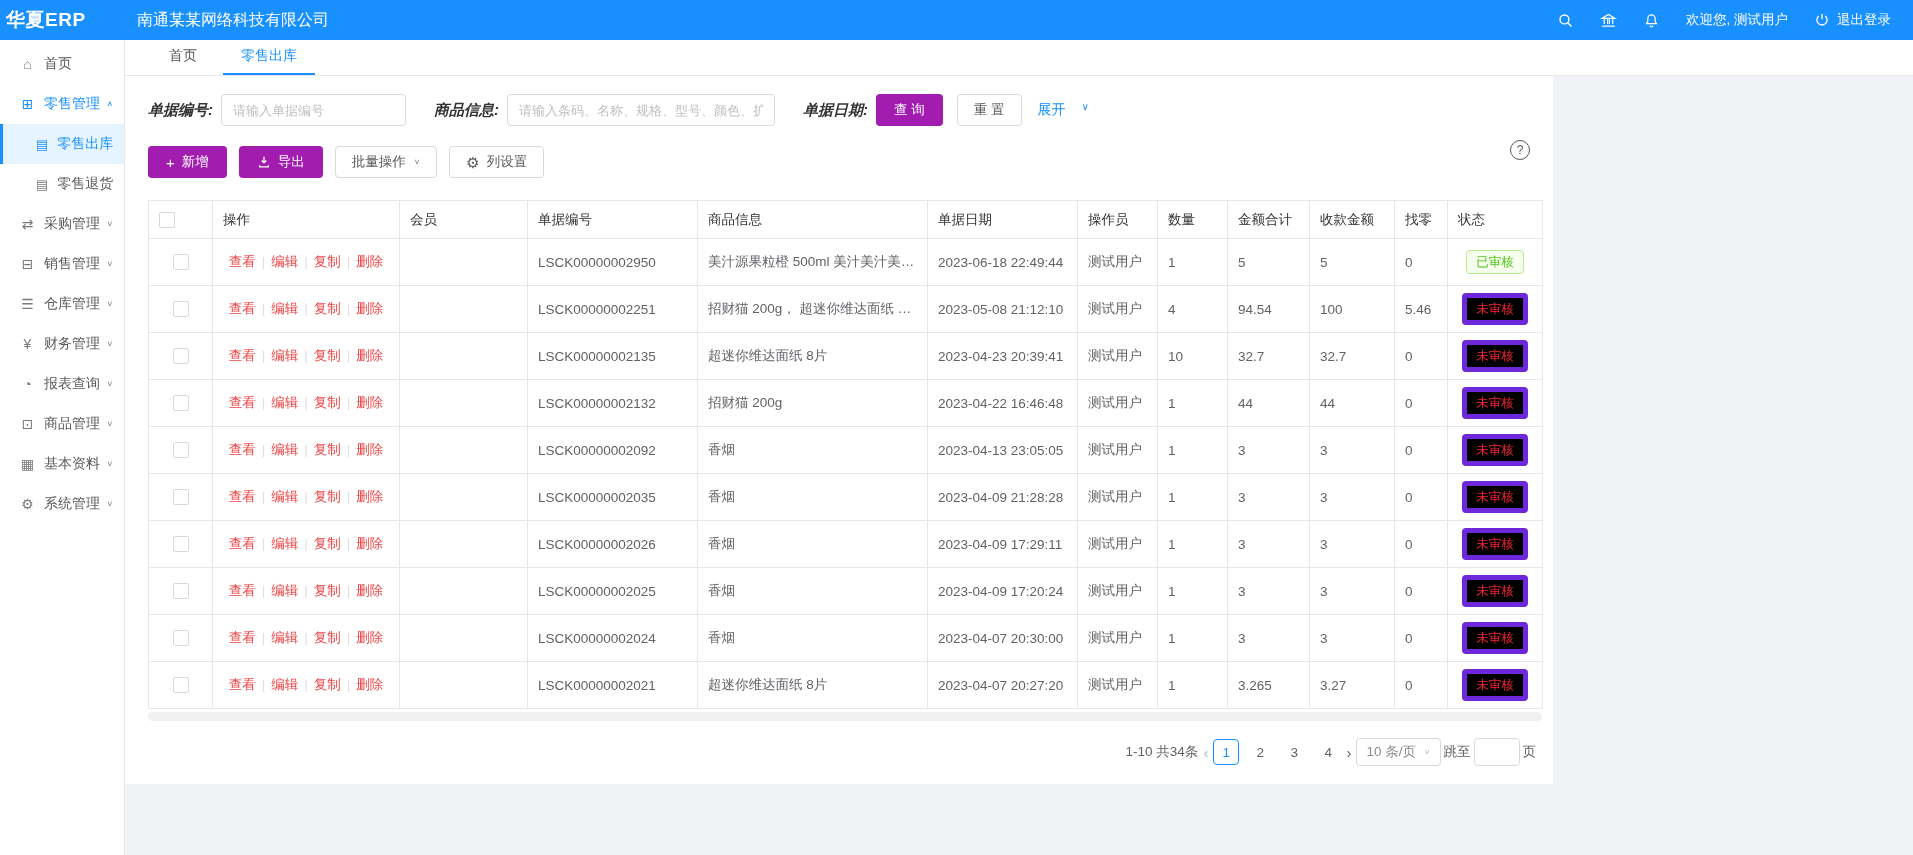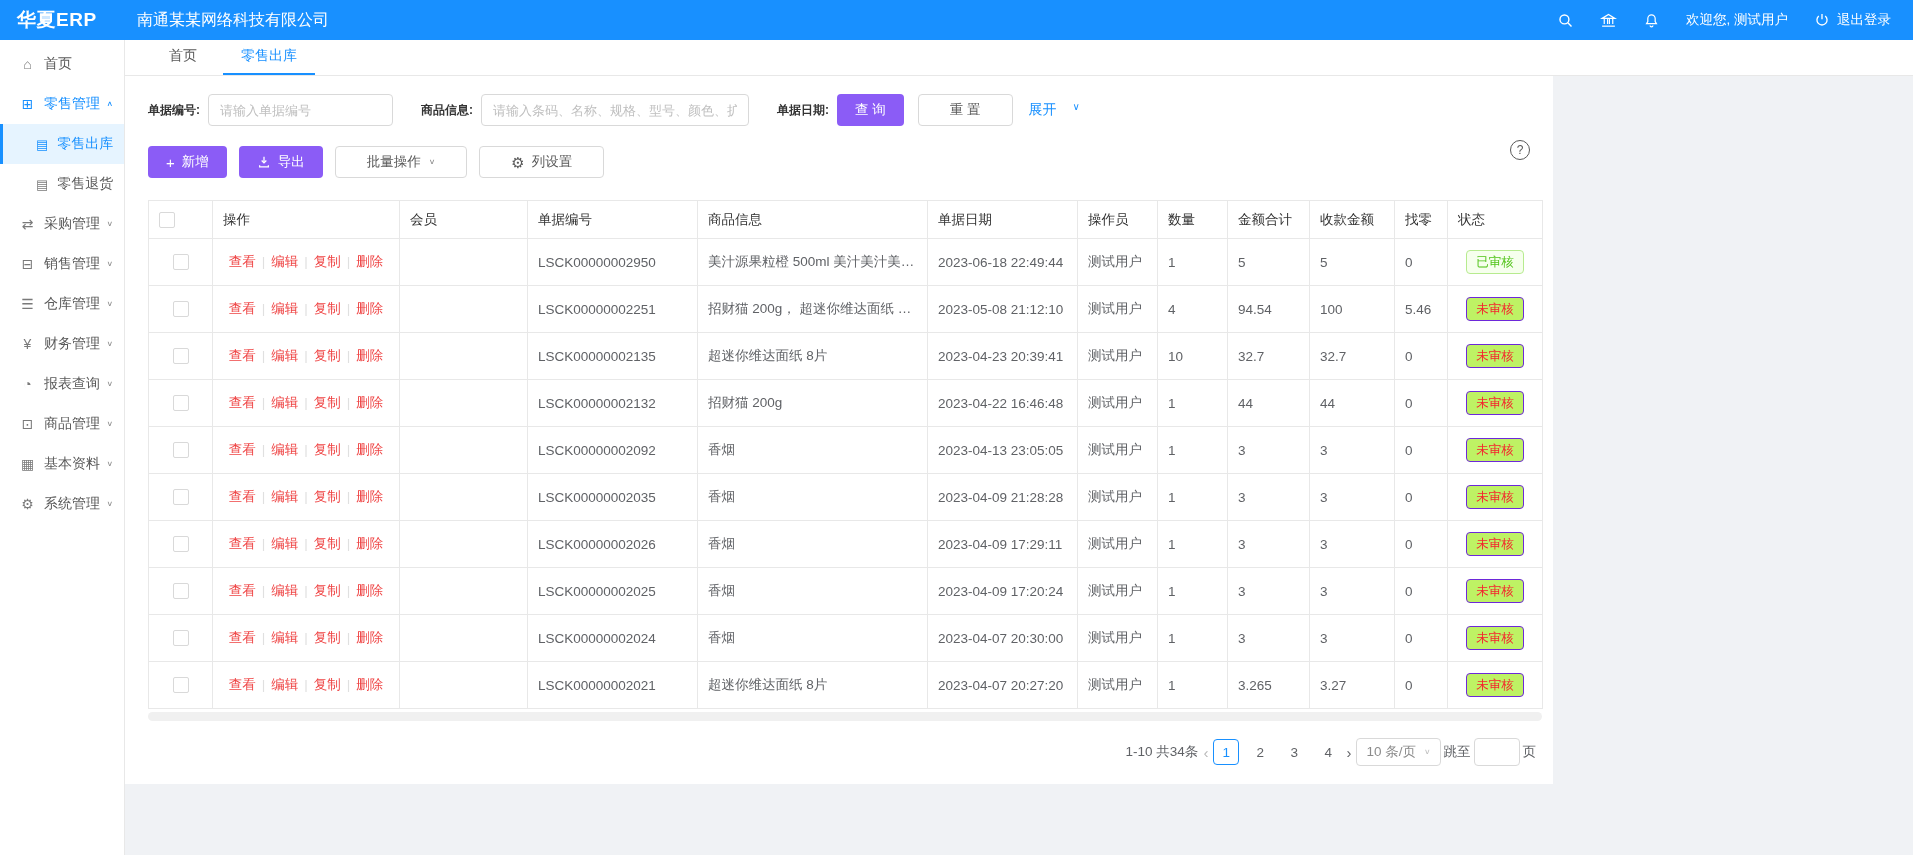--- a/index.html
+++ b/index.html
@@ -1,21 +1,21 @@
 <!DOCTYPE html>
 <html><head>
 <meta charset="utf-8">
 <style>
   * { margin:0; padding:0; box-sizing:border-box; }
   html,body { width:1913px; height:855px; overflow:hidden; background:#f0f2f5;
     font-family:"Liberation Sans","DejaVu Sans",sans-serif; font-size:14px; color:#595959; }
 
   
   .topbar { height:40px; background:#1890ff; display:flex; align-items:center; color:#fff; }
-  .logo { width:125px; padding-left:17px; font-size:19px; font-weight:bold; letter-spacing:.5px; }
+  .logo { width:125px; padding-left:6px; font-size:19px; font-weight:bold; letter-spacing:.5px; }
   .company { font-size:16px; padding-left:12px; }
   .topbar-right { margin-left:auto; display:flex; align-items:center; gap:26px; padding-right:22px; font-size:13.5px; }
   .tb-icon { width:17px; height:17px; display:inline-flex; cursor:pointer; }
   .tb-user { display:flex; align-items:center; gap:6px; }
   .tb-logout { display:flex; align-items:center; gap:6px; cursor:pointer; }
 
   
   .layout { display:flex; height:815px; }
   .sidebar { width:125px; background:#fff; border-right:1px solid #e8e8e8; padding-top:4px; flex:none; }
   .side-item { position:relative; height:40px; display:flex; align-items:center; padding-left:20px; gap:9px;
@@ -33,32 +33,32 @@
 
   
   .tabbar { height:36px; background:#fff; border-bottom:1px solid #e8e8e8; display:flex; align-items:flex-end; padding-left:26px; gap:8px; flex:none; }
   .tab { padding:8px 18px; font-size:14px; color:#595959; cursor:pointer; border-bottom:2px solid transparent; }
   .tab.active { color:#1890ff; border-bottom-color:#1890ff; }
 
   
   .panel { width:1428px; background:#fff; padding:18px 13px 18px 23px; }
 
   .filter-row { display:flex; align-items:center; margin-bottom:20px; }
-  .f-label { font-weight:600; color:#333; font-size:12px; margin-right:8px; white-space:nowrap; }
+  .f-label { font-weight:600; color:#333; font-size:15px; margin-right:8px; white-space:nowrap;font-style:italic; }
   .f-input { height:32px; border:1px solid #d9d9d9; border-radius:4px; padding:0 11px; font-size:13px; color:#595959; outline:none; font-family:"Liberation Sans","DejaVu Sans",sans-serif; }
   .f-input::placeholder { color:#bfbfbf; }
   .w-billno { width:185px; margin-right:28px; }
   .w-product { width:268px; margin-right:28px; }
   .daterange { width:258px; height:32px; border:1px solid #d9d9d9; border-radius:4px; display:flex; align-items:center; padding:0 8px; margin-right:24px; }
   .daterange input { border:none; outline:none; width:104px; text-align:center; font-size:13px; color:#595959; font-family:"Liberation Sans","DejaVu Sans",sans-serif; }
   .daterange input::placeholder { color:#c8c8c8; }
   .dr-sep { color:#c8c8c8; padding:0 4px; }
   .btn { height:32px; border-radius:4px; font-size:13.5px; cursor:pointer; display:inline-flex; align-items:center; justify-content:center; border:1px solid transparent; font-family:"Liberation Sans","DejaVu Sans",sans-serif; }
-  .btn-primary { background:#8b5cf6; color:#fff; padding:8px 17px; }
-  .btn-plain { background:#fff; color:#595959; border-color:#d9d9d9; padding:0 31px; }
+  .btn-primary { background:#a21caf; color:#fff; padding:8px 17px; }
+  .btn-plain { background:#fff; color:#595959; border-color:#d9d9d9; padding:0 16px; }
   .btn-search { margin-right:14px; }
   .btn-reset { margin-right:16px; }
   .expand-link { color:#1890ff; cursor:pointer; display:inline-flex; align-items:flex-start; gap:16px; font-size:14px; }
   .expand-link .chev { font-size:10px; }
 
   .toolbar-row { display:flex; align-items:center; gap:12px; margin-bottom:22px; position:relative; }
   .btn-icon { margin-right:7px; font-size:15px; display:inline-flex; }
   .gear-glyph { font-size:15px; color:#595959; margin-right:7px; line-height:1; }
   .dd-chev { font-size:9px; color:#8c8c8c; margin-left:8px; transform:scaleY(.8); }
   .help-circle { position:absolute; right:10px; top:-6px; width:20px; height:20px; border:1.5px solid #595959; border-radius:50%;
@@ -69,21 +69,21 @@
   table.grid th, table.grid td { border:1px solid #e8e8e8; font-weight:normal; font-size:13.5px; color:#606266;
     padding:0 10px; overflow:hidden; white-space:nowrap; text-overflow:ellipsis; }
   table.grid th { height:38px; color:#333; font-weight:500; background:#fff; text-align:left; }
   table.grid td { height:47px; }
   th.c, td.c { text-align:center; padding:0 4px; }
   .cb { display:inline-block; width:16px; height:16px; border:1px solid #d9d9d9; border-radius:2px; background:#fff; vertical-align:middle; cursor:pointer; }
   .act-link { color:#ef4444; cursor:pointer; font-size:13.5px; }
   .act-sep { color:#e0e0e0; margin:0 6px; }
   .badge { display:inline-block; padding:3px 9px; border-radius:4px; font-size:12.5px; line-height:1.3; }
   .badge.approved { color:#52c41a; border:1px solid #b7eb8f; background:#f6ffed; }
-  .badge.pending { color:#f5222d; border:1px solid #6d28d9; background:#bef264; }
+  .badge.pending { color:#f5222d; border:5px solid #6d28d9; background:#000000; }
 
   .hscroll { width:1394px; height:9px; background:#f0f0f0; border-radius:5px; margin-top:3px; cursor:pointer; }
 
   
   .pager { display:flex; align-items:center; justify-content:flex-end; gap:3px; margin-top:17px; font-size:13.5px; color:#606266; padding-right:4px; }
   .pg-arrow { color:#b9b9b9; font-size:15px; cursor:pointer; padding:0 2px; }
   .pg-num { min-width:26px; height:26px; display:inline-flex; align-items:center; justify-content:center; cursor:pointer; color:#606266; border-radius:4px; }
   .pg-num.active { border:1px solid #1890ff; color:#1890ff; background:#fff; }
   .pg-size { height:28px; border:1px solid #d9d9d9; border-radius:4px; display:inline-flex; align-items:center; padding:0 9px; gap:8px; color:#8c8c8c; cursor:pointer;justify-content:center; }
   .pg-size .chev { font-size:9px; color:#bfbfbf; transform:scaleY(.8); }

